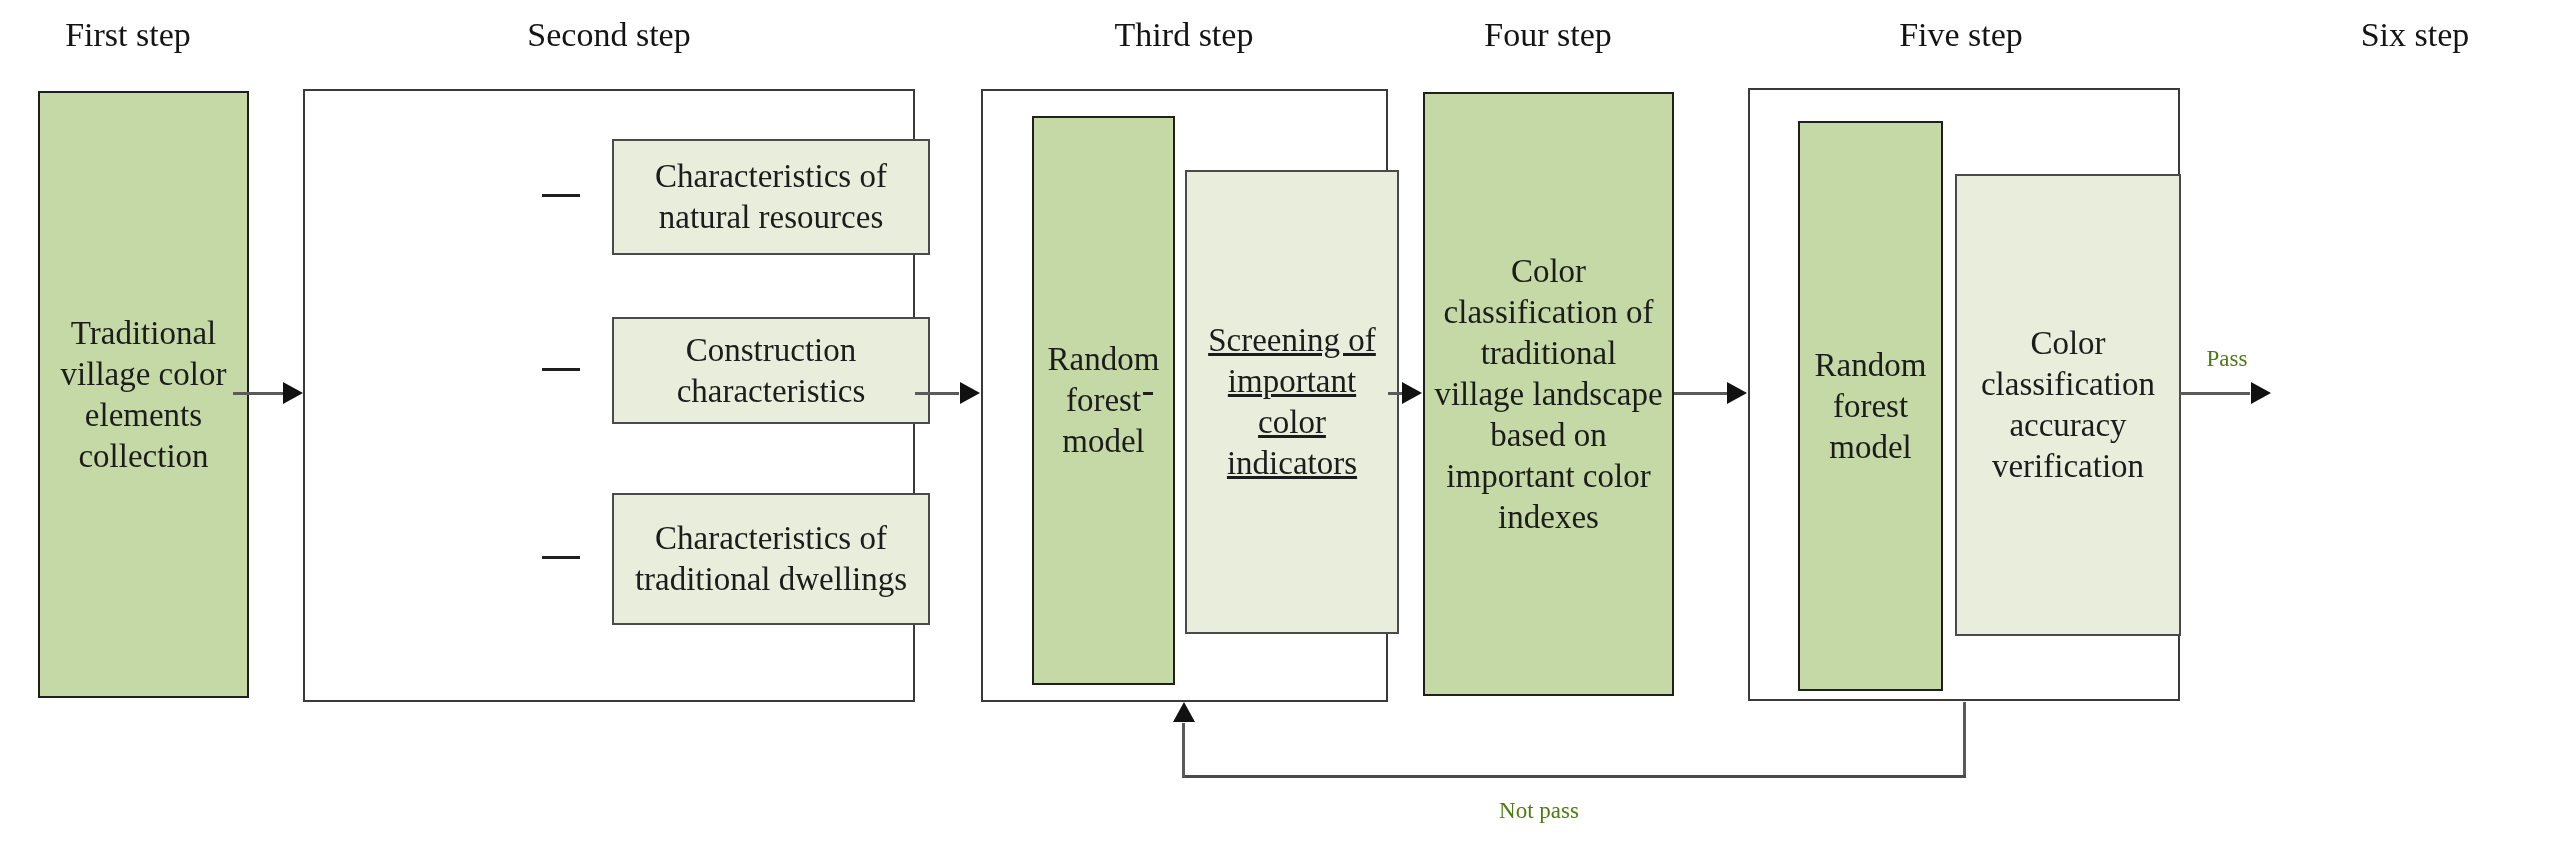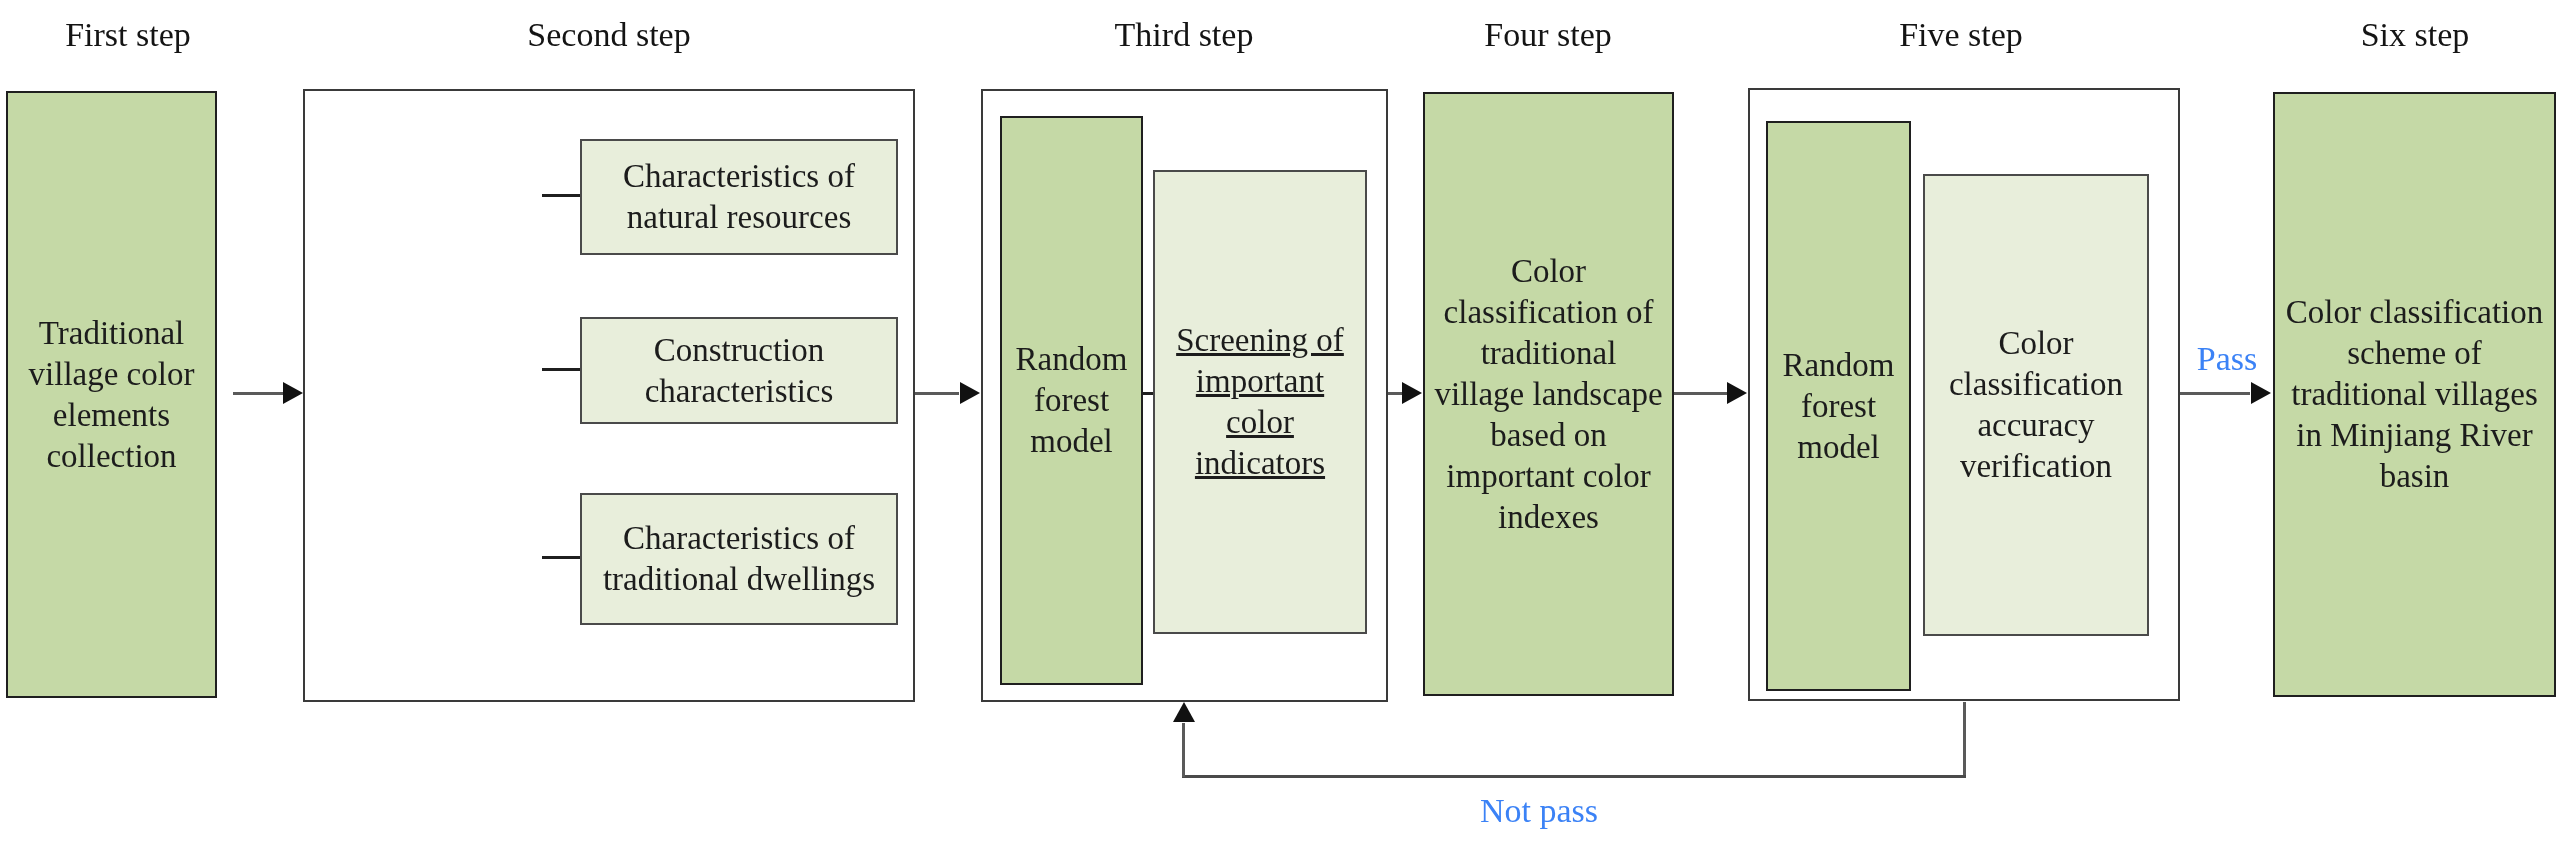--- a/index.html
+++ b/index.html
@@ -64,26 +64,26 @@
   .head-up {
     position: absolute;
     width: 0; height: 0;
     border-left: 11px solid transparent;
     border-right: 11px solid transparent;
     border-bottom: 20.7px solid #111111;
   }
   .edgelabel {
     position: absolute;
     transform: translateX(-50%);
-    font-size: 34px;
+    font-size: 23px;
     line-height: 39px;
     white-space: nowrap;
-    color: #3b82f6;
+    color: #4d7c0f;
   }
-  .pad { padding: 0 4.1px; }
+  .pad { padding: 0 4.1px; margin-left: 32px; }
 </style>
 </head>
 <body>
 
 <div class="canvas">
 
   <div class="steplabel" style="left:128px;  top:15px;">First step</div>
   <div class="steplabel" style="left:609px;  top:15px;">Second step</div>
   <div class="steplabel" style="left:1184px; top:15px;">Third step</div>
   <div class="steplabel" style="left:1548px; top:15px;">Four step</div>
@@ -120,21 +120,20 @@
   <div class="head-right" style="left:1727px; top:382px;"></div>
 
   <div class="container" style="left:1748px; top:88px; width:432px; height:613px;"></div>
   <div class="box green pad" style="left:1766px; top:121px; width:145px; height:570px;">Random forest model</div>
   <div class="box light pad" style="left:1923px; top:174px; width:226px; height:462px;">Color classification accuracy verification</div>
 
   <div class="edgelabel" style="left:2227px; top:339px;">Pass</div>
   <div class="hline" style="left:2180px; top:392px; width:70px;"></div>
   <div class="head-right" style="left:2251px; top:382px;"></div>
 
-  <div class="box green" style="left:2273px; top:92px; width:283px; height:605px; padding:0 4.1px;">Color classification scheme of traditional villages in Minjiang River basin</div>
 
   <div class="vline" style="left:1963px; top:702px; height:76px;"></div>
   <div class="hline" style="left:1182px; top:775px; width:784px; background:#4a4a4a;"></div>
   <div class="vline" style="left:1182px; top:723px; height:54px;"></div>
   <div class="head-up" style="left:1173px; top:702px;"></div>
   <div class="edgelabel" style="left:1539px; top:791px;">Not pass</div>
 
 </div>
 
 

